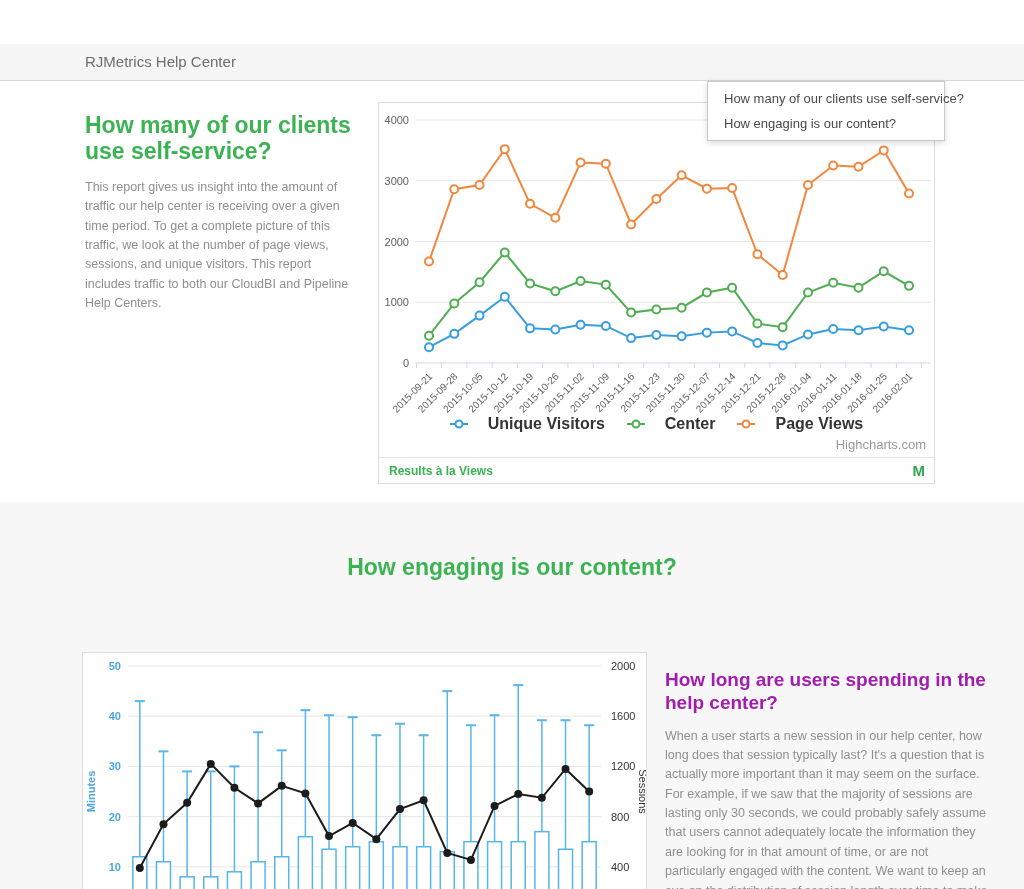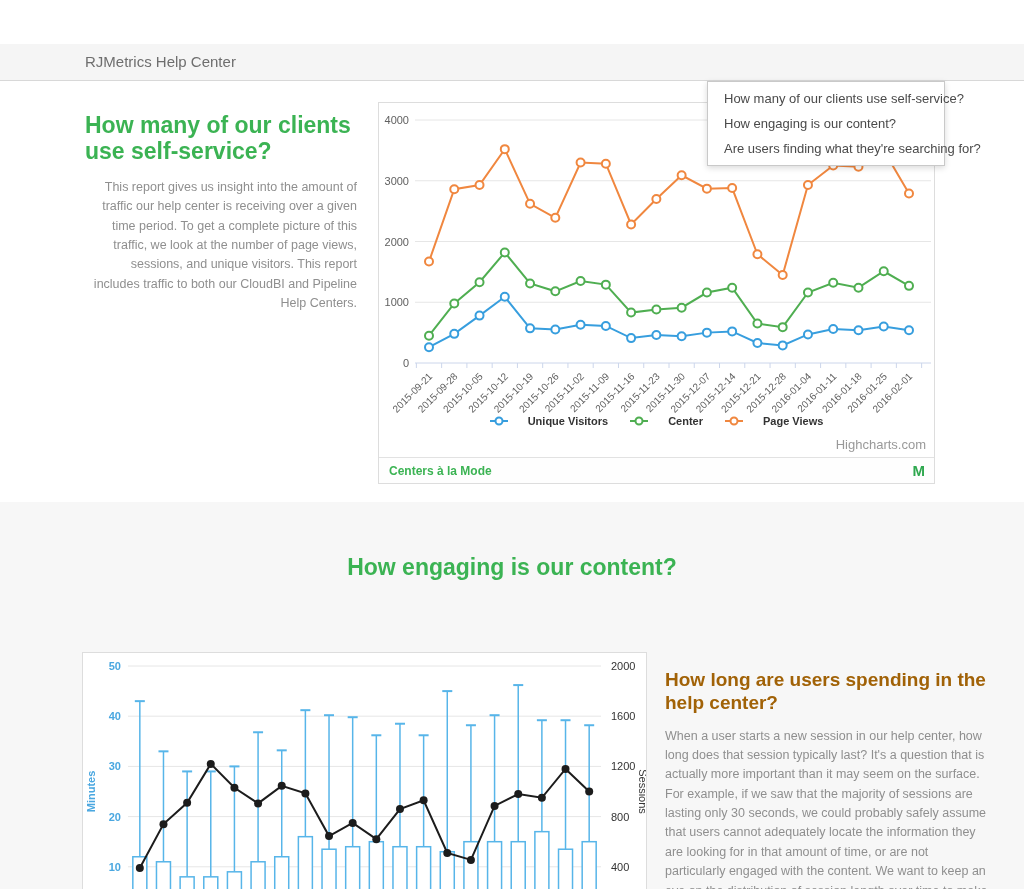--- a/index.html
+++ b/index.html
@@ -14,53 +14,52 @@
   .caret { font-size:10px; color:#555; margin-left:3px; }
 
   
   .dropdown { position:absolute; top:37px; right:79px; width:238px; background:#fff; border:1px solid #c9c9c9; box-shadow:0 2px 6px rgba(0,0,0,.15); z-index:30; padding:4px 0; }
   .dropdown-item { padding:5px 16px; font-size:13px; color:#4a4a4a; white-space:nowrap; cursor:pointer; }
 
   
   .section1 { position:absolute; top:37px; left:0; width:1024px; height:421px; background:#fff; }
   .intro-col { position:absolute; left:85px; top:31px; width:272px; }
   .green-h1 { color:#3bb353; font-size:23px; font-weight:bold; line-height:1.15; }
-  .intro-text { margin-top:13px; font-size:12.5px; color:#8f8f8f; line-height:1.55;text-align:right; }
+  .intro-text { margin-top:13px; font-size:12.5px; color:#8f8f8f; line-height:1.55; }
 
   .chart-card { position:absolute; left:378px; top:21px; width:557px; height:382px; background:#fff; border:1px solid #ddd; }
   .legend-row { position:absolute; top:312px; left:0; width:100%; display:flex; justify-content:center; gap:22px; }
-  .legend-item { display:flex; align-items:center; gap:20px; font-size:11px; font-weight:bold; color:#333; cursor:pointer; }
+  .legend-item { display:flex; align-items:center; gap:20px; font-size:16px; font-weight:bold; color:#333; cursor:pointer; }
   .credit { position:absolute; top:334px; right:8px; font-size:13px; color:#999; }
   .card-footer { position:absolute; bottom:0; left:0; width:100%; height:26px; border-top:1px solid #e2e2e2; background:#fefefe; }
   .brand { position:absolute; left:10px; top:6px; font-size:12px; color:#3bb353; font-weight:bold; }
   .mode-logo { position:absolute; right:10px; top:4px; font-size:15px; font-weight:bold; color:#2fa84f; letter-spacing:-1px; }
 
   
   .section2 { position:absolute; top:458px; left:0; width:1024px; height:431px; background:#f7f7f7; }
   .green-h2-center { margin-top:52px; text-align:center; color:#3bb353; font-size:23px; font-weight:bold; }
   .box-card { position:absolute; left:82px; top:150px; width:565px; height:300px; background:#fff; border:1px solid #ddd; overflow:hidden; }
   .engage-col { position:absolute; left:665px; top:167px; width:325px; }
-  .green-h3 { color:#a16207; font-size:19px; font-weight:bold; line-height:1.2; }
+  .green-h3 { color:#a21caf; font-size:19px; font-weight:bold; line-height:1.2; }
   .engage-text { margin-top:12px; font-size:12.5px; color:#8f8f8f; line-height:1.55; }
 
   svg text { font-family:"Liberation Sans", sans-serif; }
 </style>
 </head>
 <body>
 
 <div class="page">
 
   <div class="header">
     <div class="header-title">RJMetrics Help Center</div>
   </div>
 
   <div class="dropdown">
     <div class="dropdown-item">How many of our clients use self-service?</div>
     <div class="dropdown-item">How engaging is our content?</div>
-    <div class="dropdown-item">Are users finding what they're searching for?</div>
   </div>
 
   <div class="section1">
     <div class="intro-col">
       <div class="green-h1">How many of our clients use self-service?</div>
       <p class="intro-text">This report gives us insight into the amount of traffic our help center is receiving over a given time period. To get a complete picture of this traffic, we look at the number of page views, sessions, and unique visitors. This report includes traffic to both our CloudBI and Pipeline Help Centers.</p>
     </div>
 
     <div class="chart-card">
       <svg id="chart1-svg" width="555" height="310">
@@ -197,21 +196,21 @@
           <div class="legend-item">
             <svg width="18" height="10">
         <line x1="0" y1="5" x2="18" y2="5" stroke="#f0873f" stroke-width="2"></line>
         <circle cx="9" cy="5" r="3.5" fill="#fff" stroke="#f0873f" stroke-width="2"></circle>
             </svg>
       <span>Page Views</span>
           </div>
         </div>
       <div class="credit">Highcharts.com</div>
       <div class="card-footer">
-        <span class="brand">Centers à la Mode</span>
+        <span class="brand">Results à la Views</span>
         <span class="mode-logo">M</span>
       </div>
     </div>
   </div>
 
   <div class="section2">
     <div class="green-h2-center">How engaging is our content?</div>
 
     <div class="box-card">
       <svg id="chart2-svg" width="563" height="300">

